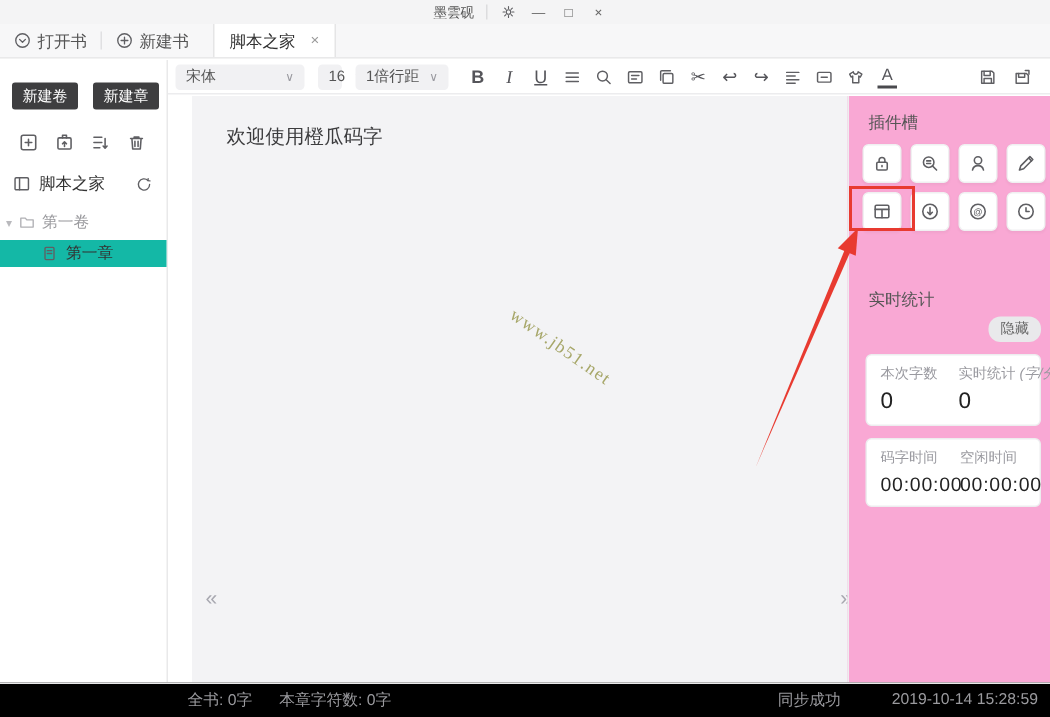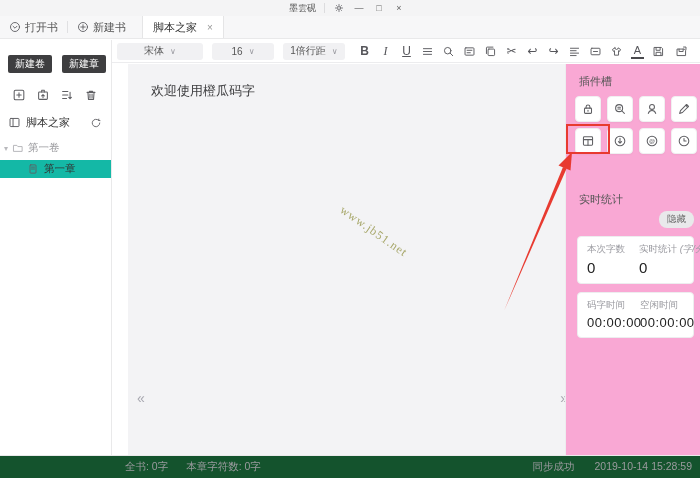--- a/index.html
+++ b/index.html
@@ -25,23 +25,23 @@
   .hbtn { display:flex; align-items:center; gap:4px; font-size:11px; color:#555; padding:0 9px; }
   .hdiv { width:1px; height:12px; background:#e0e0e2; align-self:center; }
   .tab { margin-left:7px; background:#fff; border-left:1px solid #e5e5e6; border-right:1px solid #e5e5e6;
     display:flex; align-items:center; padding:0 10px; gap:10px; font-size:11px; color:#333; }
   .tab-close { color:#999; font-size:10px; }
 
   
   .toolbar { position:absolute; top:40px; left:112px; right:0; height:23px; background:#fff;
     border-bottom:1px solid #ececee; display:flex; align-items:center; padding-left:5px; }
   .pill { height:17px; background:#f1f1f3; border-radius:3px; font-size:10px; color:#555;
-    display:flex; align-items:center; justify-content:center; padding:0 7px; margin-right:9px; }
+    display:flex; align-items:center; justify-content:space-between; padding:0 7px; margin-right:9px; }
   .pill .chev { color:#9a9aa0; font-size:8px; margin-left:6px; }
-  .pill.w1{width:86px} .pill.w2{width:62px} .pill.w3{width:62px}
+  .pill.w1{width:86px} .pill.w2{width:16px} .pill.w3{width:62px}
   .tbtn { width:21px; height:20px; display:flex; align-items:center; justify-content:center;
     color:#55555a; font-size:12px; flex:none; }
   .tbtn.bold{font-weight:bold}
   .tbtn.italic{font-style:italic; font-family:"Liberation Serif","DejaVu Serif",serif;}
   .tbtn.uline{text-decoration:underline}
   .tbtn.fcolor{border-bottom:2px solid #4a4a4e; height:15px; width:13px; margin:0 4px; font-size:11px;}
   .tb-right { margin-left:auto; display:flex; gap:10px; padding-right:12px; }
 
   
   .sidebar { position:absolute; top:40px; left:0; width:112px; bottom:23px; background:#fff;
@@ -78,24 +78,24 @@
   .hide-pill { font-size:9.5px; color:#666; background:#e9e9eb; border-radius:8px; padding:2px 8px;margin-top:40px; }
   .stat-card { margin:8px 6px 0 11px; background:#fff; border:1px solid #ededef; border-radius:4px;
     padding:6px 0 7px 9px; display:flex; }
   .stat-col { min-width:52px; padding-right:6px; }
   .stat-label { font-size:9.5px; color:#9a9aa0; white-space:nowrap; }
   .stat-label .unit { font-style:italic; }
   .stat-value { font-size:15px; color:#222; margin-top:3px; }
   .stat-value.time { font-size:13px; letter-spacing:.5px; }
 
   
-  .statusbar { position:absolute; left:0; right:0; bottom:0; height:23px; background:#14532d;
+  .statusbar { position:absolute; left:0; right:0; bottom:0; height:23px; background:#000000;
     border-top:1px solid #e9e9ea; display:flex; align-items:center; font-size:10.5px; color:#9a9a9e; }
   .st-left { display:flex; gap:18px; margin-left:125px; }
-  .st-right { display:flex; gap:20px; margin-left:auto; padding-right:8px; }
+  .st-right { display:flex; gap:34px; margin-left:auto; padding-right:8px; }
 
   
   .red-box { position:absolute; left:566px; top:124px; width:44px; height:30px;
     border:2px solid #e83a30; z-index:50; }
   .arrow-svg { position:absolute; left:0; top:0; width:700px; height:478px; z-index:49; pointer-events:none; }
 </style>
 </head>
 <body>
 
 <div class="titlebar">

